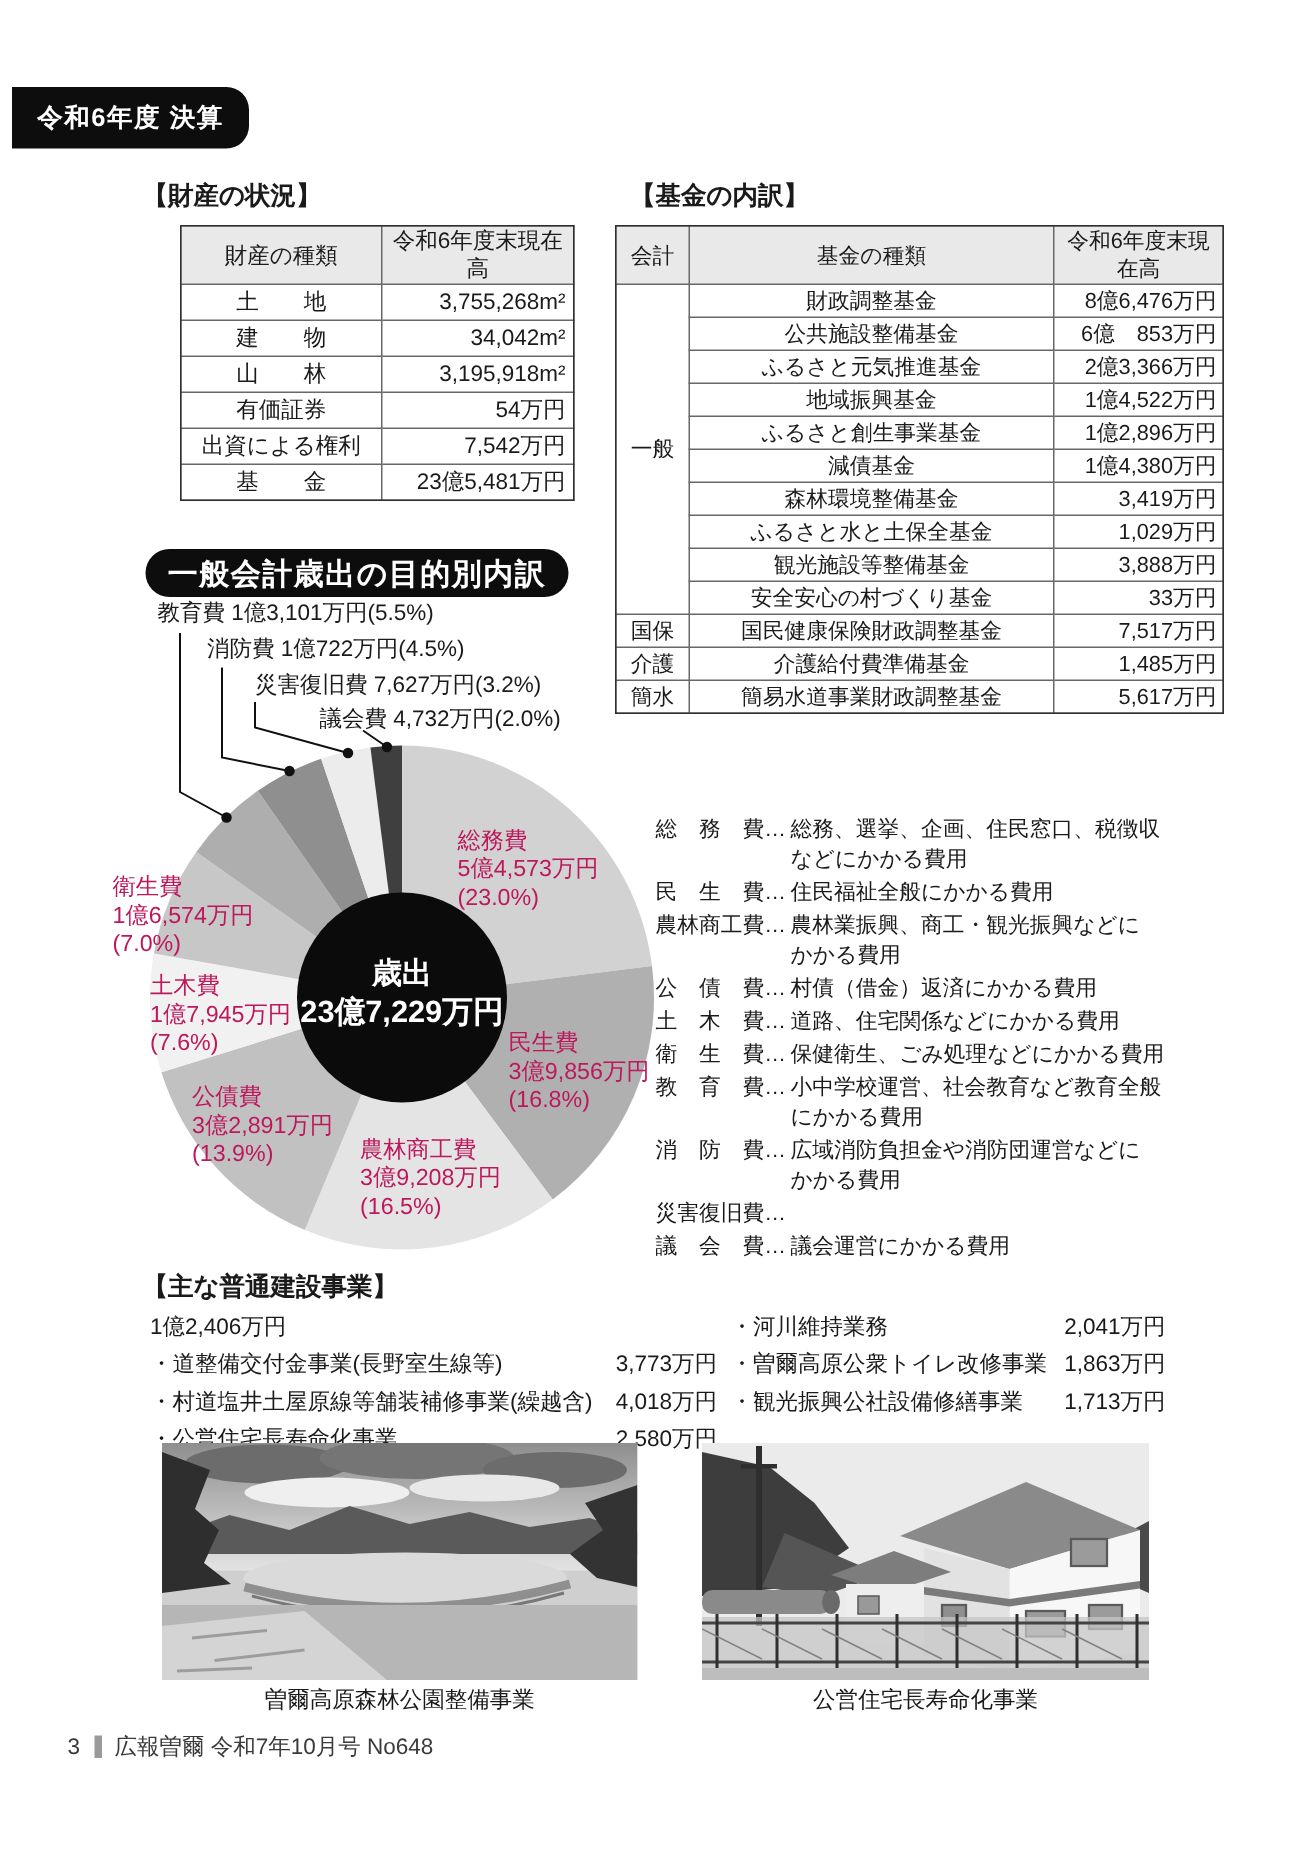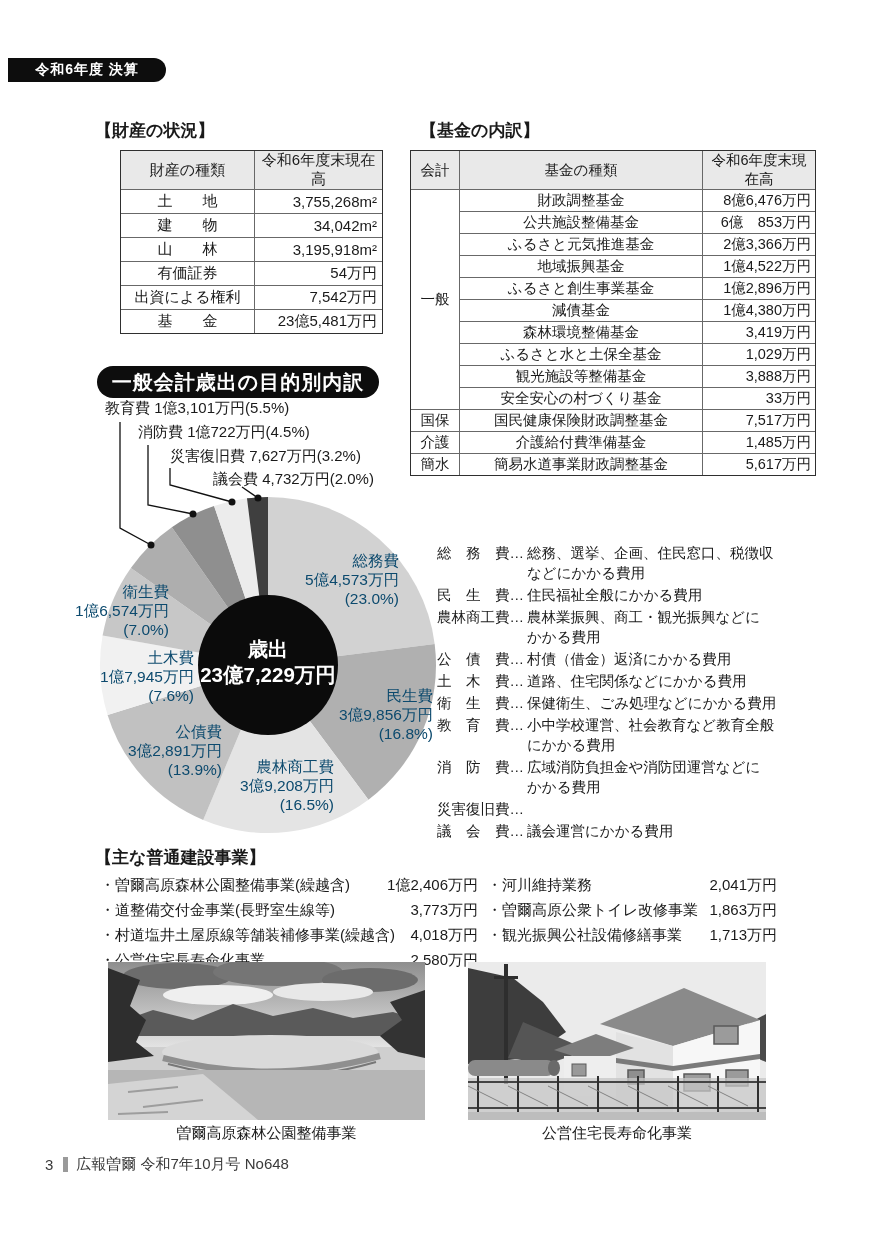--- a/index.html
+++ b/index.html
@@ -2,22 +2,22 @@
 <html><head>
 <meta charset="utf-8">
 <style>
   html,body{margin:0;padding:0;background:#ffffff;}
   .page{
     position:relative;width:874px;height:1236px;background:#ffffff;overflow:hidden;
     font-family:"Liberation Sans","DejaVu Sans",sans-serif;color:#1a1a1a;
   }
   
   .top-badge{
-    position:absolute;left:8px;top:58px;width:158px;height:24px;background:#0d0d0d;
-    border-radius:0 15px 15px 0;color:#fff;font-weight:bold;font-size:14px;
+    position:absolute;left:8px;top:58px;width:158px;height:41px;background:#0d0d0d;
+    border-radius:0 15px 15px 0;color:#fff;font-weight:bold;font-size:17px;
     display:flex;align-items:center;justify-content:center;letter-spacing:1px;
   }
   .section-title{position:absolute;font-size:17px;font-weight:bold;white-space:nowrap;}
   
   table{border-collapse:collapse;position:absolute;table-layout:fixed;background:#fff;}
   table,th,td{border:1px solid #686868;}
   table{outline:1.5px solid #2f2f2f;outline-offset:-1px;margin-left:15px;}
   th{background:#e9e9e9;font-weight:normal;}
   #property-table{left:105px;top:150px;width:263px;font-size:15px;}
   #property-table th,#property-table td{height:23px;padding:0 5px;}
@@ -25,22 +25,22 @@
   #fund-table th,#fund-table td{height:21px;padding:0 4px;}
   .c{text-align:center;} .r{text-align:right;}
   
   .pie-badge{
     position:absolute;left:97px;top:366px;width:282px;height:32px;background:#0d0d0d;
     border-radius:17px;color:#fff;font-weight:bold;font-size:20px;letter-spacing:1px;
     display:flex;align-items:center;justify-content:center;
   }
   .pie-callout{position:absolute;font-size:15px;white-space:nowrap;color:#1a1a1a;}
   .pie-label{
-    position:absolute;transform:translateX(-50%);text-align:right;
-    font-size:15.5px;line-height:19px;color:#0c4a6e;white-space:nowrap;
+    position:absolute;transform:translateX(-50%);text-align:left;
+    font-size:15.5px;line-height:19px;color:#be185d;white-space:nowrap;
   }
   .pie-label span{display:block;}
   .pie-center{
     position:absolute;left:158px;top:636px;width:220px;text-align:center;color:#fff;
     font-weight:bold;line-height:26px;
   }
   .pie-center .t1{font-size:20px;display:block;}
   .pie-center .t2{font-size:20.5px;display:block;}
   #pie-svg{position:absolute;left:80px;top:395px;}
   
@@ -288,21 +288,20 @@
       </div>
       <div class="def-item">
         <span class="term">議　会　費…</span>
         <span class="desc">議会運営にかかる費用</span>
       </div>
     </div>
 
   <div class="section-title" style="left:95px;top:846px;">【主な普通建設事業】</div>
   <div class="cons-list" id="cons-left">
       <div class="cons-item">
-        <span class="name">・曽爾高原森林公園整備事業(繰越含)</span>
         <span class="amount">1億2,406万円</span>
       </div>
       <div class="cons-item">
         <span class="name">・道整備交付金事業(長野室生線等)</span>
         <span class="amount">3,773万円</span>
       </div>
       <div class="cons-item">
         <span class="name">・村道塩井土屋原線等舗装補修事業(繰越含)</span>
         <span class="amount">4,018万円</span>
       </div>

